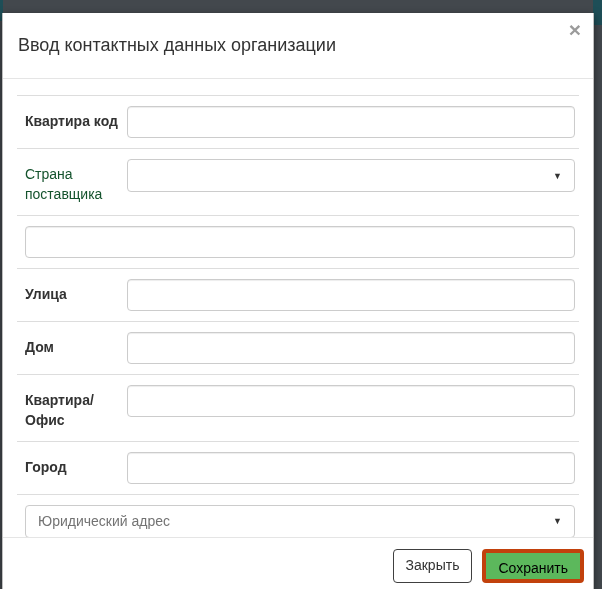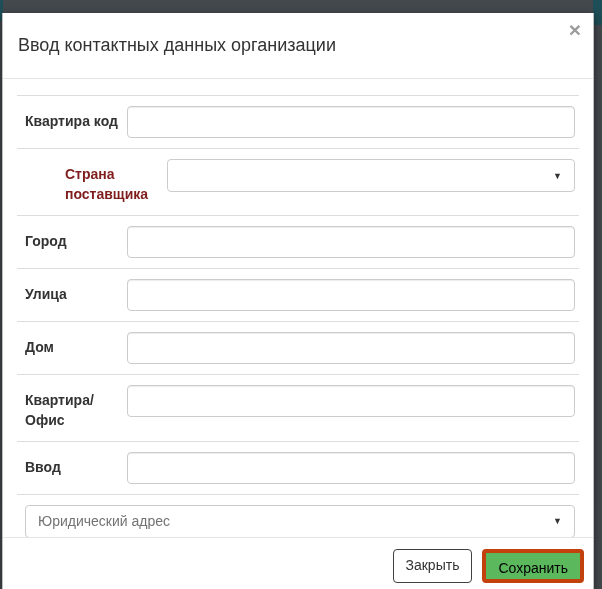--- a/index.html
+++ b/index.html
@@ -60,21 +60,21 @@
   }
   .field-label {
     width: 102px;
     min-width: 102px;
     padding-top: 6px;
     font-size: 14px;
     font-weight: bold;
     color: #333333;
     line-height: 1.42;
   }
-  .field-label.thin { font-weight: bold; color: #7f1d1d; margin-left: 40px; }
+  .field-label.thin { font-weight: normal; color: #14532d; }
   .field-control { flex: 1; }
   .text-input {
     width: 100%;
     height: 32px;
     padding: 6px 12px;
     font-size: 14px;
     color: #555555;
     background: #fff;
     border: 1px solid #cccccc;
     border-radius: 4px;
@@ -165,37 +165,36 @@
         <div class="form-row">
           <label class="field-label thin">Страна поставщика</label>
           <div class="field-control">
             <div class="select-box">
               <span class="select-value"></span>
               <span class="select-arrow">▼</span>
             </div>
           </div>
         </div>
         <div class="form-row">
+          <div class="field-control"><input type="text" class="text-input" style=""></div>
+        </div>
+        <div class="form-row">
+          <label class="field-label">Улица</label>
+          <div class="field-control"><input type="text" class="text-input" style=""></div>
+        </div>
+        <div class="form-row">
+          <label class="field-label">Дом</label>
+          <div class="field-control"><input type="text" class="text-input" style=""></div>
+        </div>
+        <div class="form-row">
+          <label class="field-label">Квартира/Офис</label>
+          <div class="field-control"><input type="text" class="text-input" style=""></div>
+        </div>
+        <div class="form-row">
           <label class="field-label">Город</label>
-          <div class="field-control"><input type="text" class="text-input" style=""></div>
-        </div>
-        <div class="form-row">
-          <label class="field-label">Улица</label>
-          <div class="field-control"><input type="text" class="text-input" style=""></div>
-        </div>
-        <div class="form-row">
-          <label class="field-label">Дом</label>
-          <div class="field-control"><input type="text" class="text-input" style=""></div>
-        </div>
-        <div class="form-row">
-          <label class="field-label">Квартира/Офис</label>
-          <div class="field-control"><input type="text" class="text-input" style=""></div>
-        </div>
-        <div class="form-row">
-          <label class="field-label">Ввод</label>
           <div class="field-control"><input type="text" class="text-input" style=""></div>
         </div>
         <div class="form-row">
           <div class="field-control">
             <div class="select-box">
               <span class="select-value">Юридический адрес</span>
               <span class="select-arrow">▼</span>
             </div>
           </div>
         </div>

